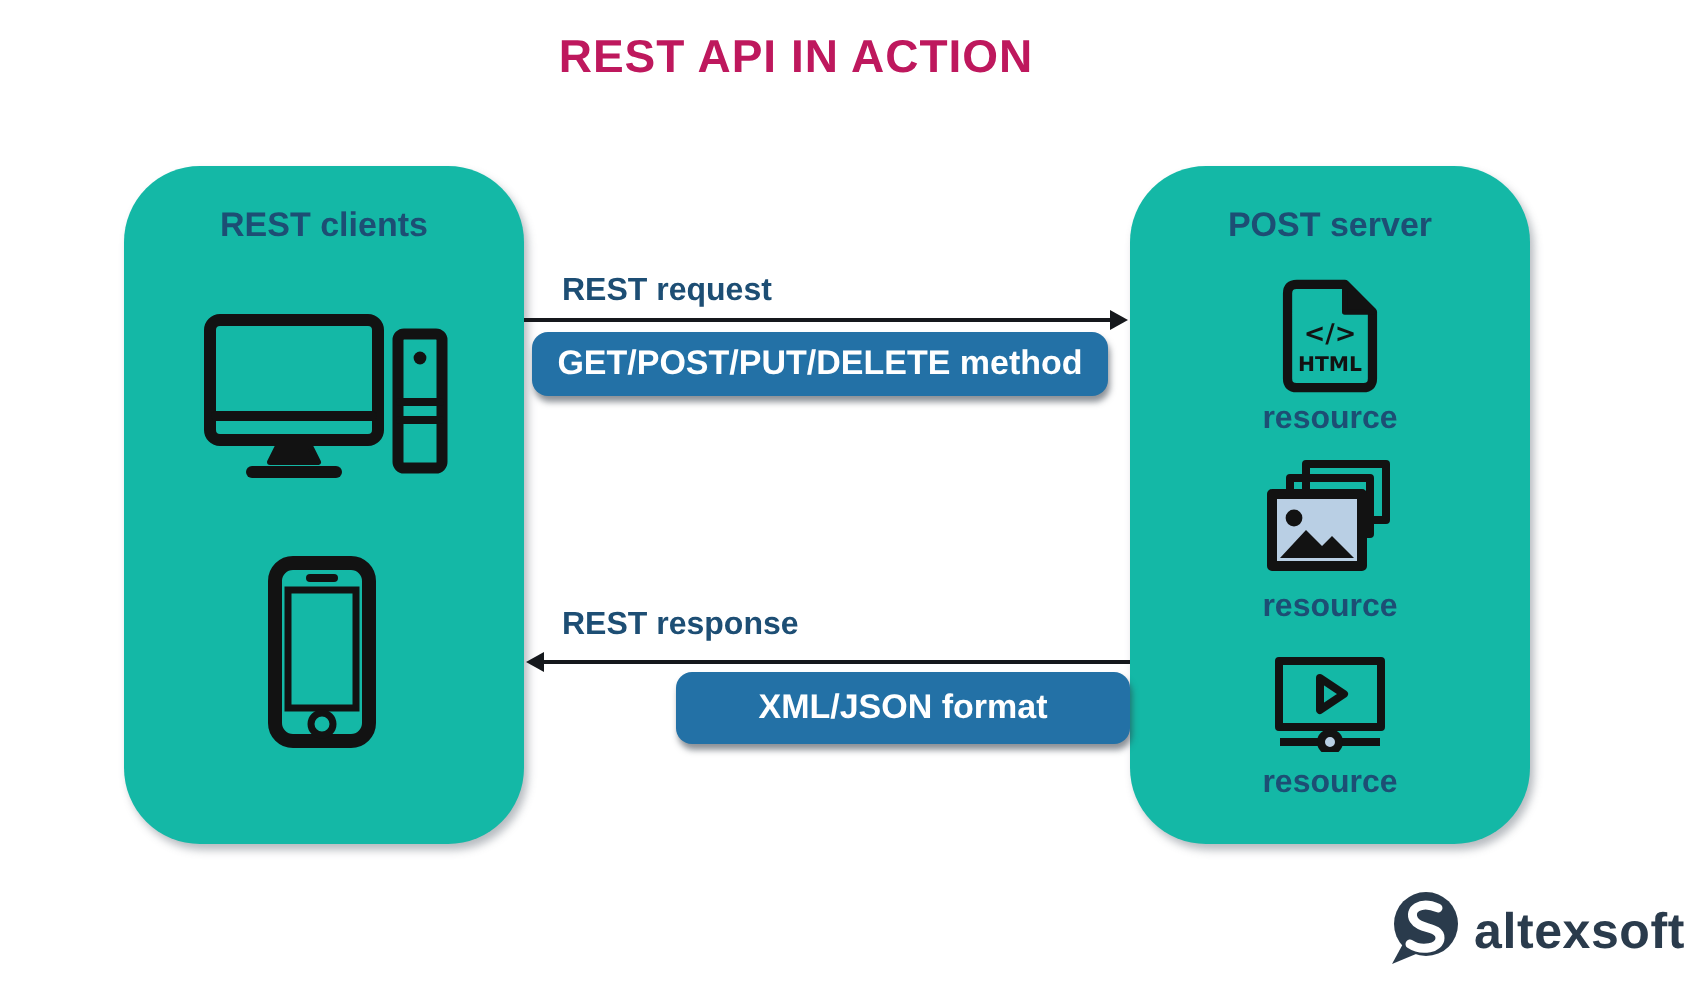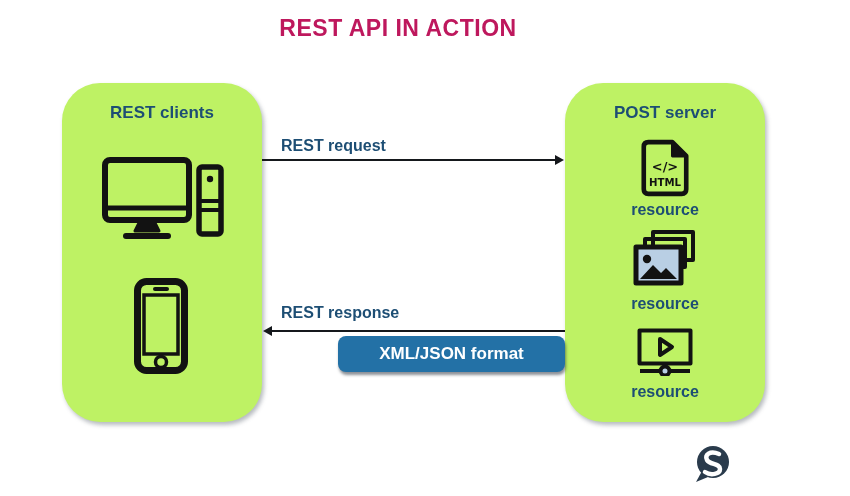--- a/index.html
+++ b/index.html
@@ -4,21 +4,21 @@
 <style>
   html,body {margin:0; padding:0; background:#ffffff;}
   body {font-family:"Liberation Sans", sans-serif;}
   .stage {position:relative; width:850px; height:496px; background:#ffffff; overflow:hidden;}
 
   .title {position:absolute; top:15px; left:398px; transform:translateX(-50%);
           font-size:23px; font-weight:700; color:#be185d; letter-spacing:0.5px;
           white-space:nowrap; margin:0;}
 
   .panel {position:absolute; top:83px; width:200px; height:339px;
-          background:#bef264; border-radius:38px;
+          background:#14b8a6; border-radius:38px;
           box-shadow:2px 3px 4px rgba(95,105,115,0.45);}
   .panel.left  {left:62px;}
   .panel.right {left:565px;}
 
   .panel-title {position:absolute; top:20px; left:0; right:0; text-align:center;
                 font-size:17px; font-weight:700; color:#1d4e74;}
 
   .desktop-icon {position:absolute; left:40px; top:74px;}
   .phone-icon   {position:absolute; left:72px; top:195px;}
 
@@ -127,30 +127,32 @@
         </g>
       </svg>
     </div>
     <div class="resource-label lab3">resource</div>
   </div>
 
   <div class="flow-label request-label">REST request</div>
   <div class="arrow request-arrow">
       <span class="head"></span>
     </div>
+  <div class="pill request-pill">GET/POST/PUT/DELETE method</div>
 
   <div class="flow-label response-label">REST response</div>
   <div class="arrow response-arrow">
       <span class="head"></span>
     </div>
   <div class="pill response-pill">XML/JSON format</div>
 
   <div class="logo">
     <span>
       <svg width="36" height="38" viewBox="0 0 36 38">
         <circle cx="19" cy="17" r="16" fill="#2a3b4c"></circle>
         <path d="M8,26 L2,37 L14,32 Z" fill="#2a3b4c"></path>
         <path d="M25,9 C16,5 10,10 13,15 C16,20 26,18 26,24 C26,29 17,31 11,27" stroke="#ffffff" stroke-width="4.5" fill="none" stroke-linecap="round"></path>
       </svg>
     </span>
+    <span class="logo-text">altexsoft</span>
   </div>
 
 </div>
 
 </body></html>

